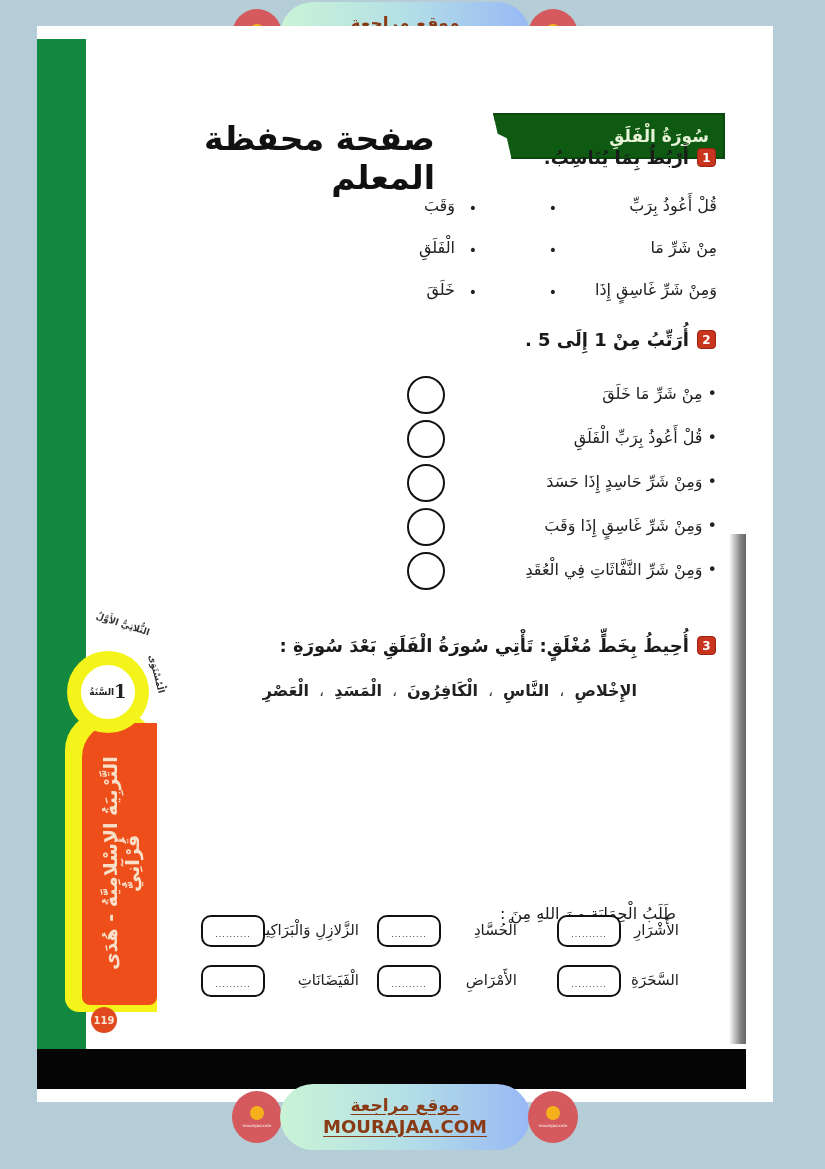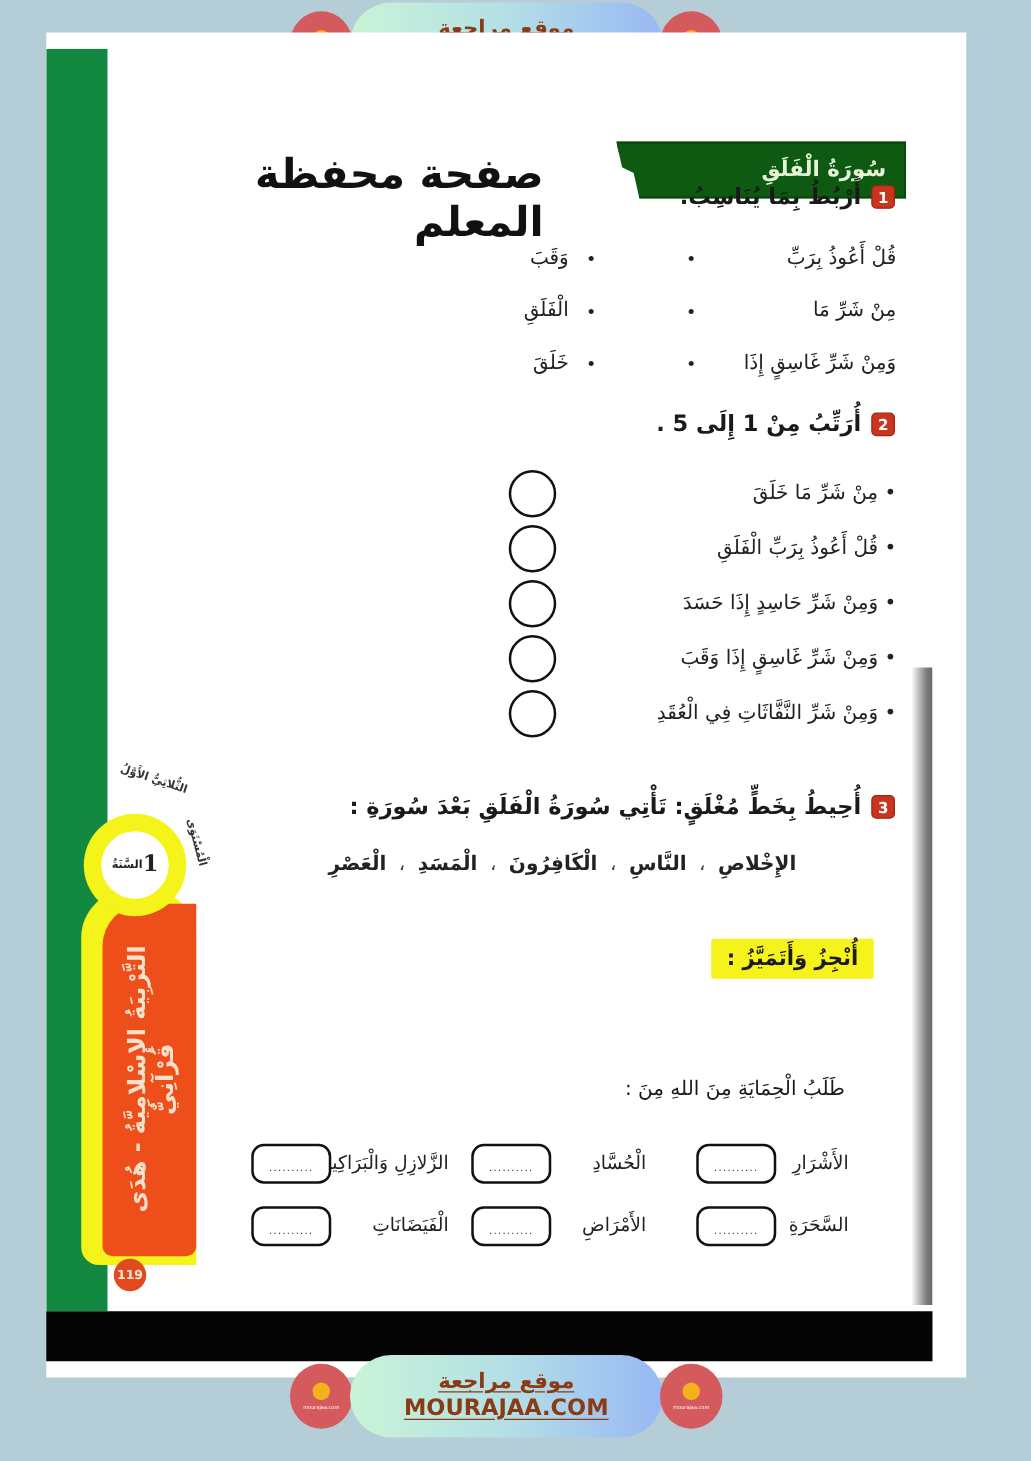--- a/index.html
+++ b/index.html
@@ -139,21 +139,21 @@
   .excel-tag {
     position: absolute; left: 532px; top: 712px; width: 130px; height: 32px; background: #f6f31c;
     border-radius: 2px; direction: rtl; font-size: 17px; font-weight: bold; color: #1a1a1a;
     display: flex; align-items: center; justify-content: center;
   }
   .instr {
     position: absolute; right: 30px; top: 768px; width: 480px; direction: rtl; text-align: right;
     font-size: 16px; font-weight: bold; color: #1a1a1a;
   }
   .subinstr {
-    position: absolute; right: 70px; top: 822px; width: 300px; direction: rtl; text-align: right;
+    position: absolute; right: 70px; top: 865px; width: 300px; direction: rtl; text-align: right;
     font-size: 16px; color: #1a1a1a;
   }
   .yn-grid {
     position: absolute; left: 164px; top: 874px; width: 478px; height: 90px;
   }
   .yn-item { position: absolute; height: 36px; direction: rtl; }
   .yn-item .word { position: absolute; right: 0; top: 8px; font-size: 15px; color: #222; white-space: nowrap; }
   .yn-box {
     position: absolute; top: 2px; width: 64px; height: 32px; border: 2.5px solid #111; border-radius: 10px;
     background: #fff; display: flex; align-items: flex-end; justify-content: center; padding-bottom: 6px;
@@ -258,21 +258,20 @@
       <span class="sep">،</span>
       <span>النَّاسِ</span>
       <span class="sep">،</span>
       <span>الْكَافِرُونَ</span>
       <span class="sep">،</span>
       <span>الْمَسَدِ</span>
       <span class="sep">،</span>
       <span>الْعَصْرِ</span>
     </div>
 
-    <div class="excel-tag">أُنْجِزُ وَأَتَمَيَّزُ :</div>
     <div class="subinstr">طَلَبُ الْحِمَايَةِ مِنَ اللهِ مِنَ :</div>
 
     <div class="yn-grid">
 
       <div class="yn-item" style="right:0; top:0; width:150px;">
         <span class="word">الأَشْرَارِ</span>
         <span class="yn-box" style="right:58px;">..........</span>
       </div>
       <div class="yn-item" style="right:162px; top:0; width:146px;">
         <span class="word">الْحُسَّادِ</span>

